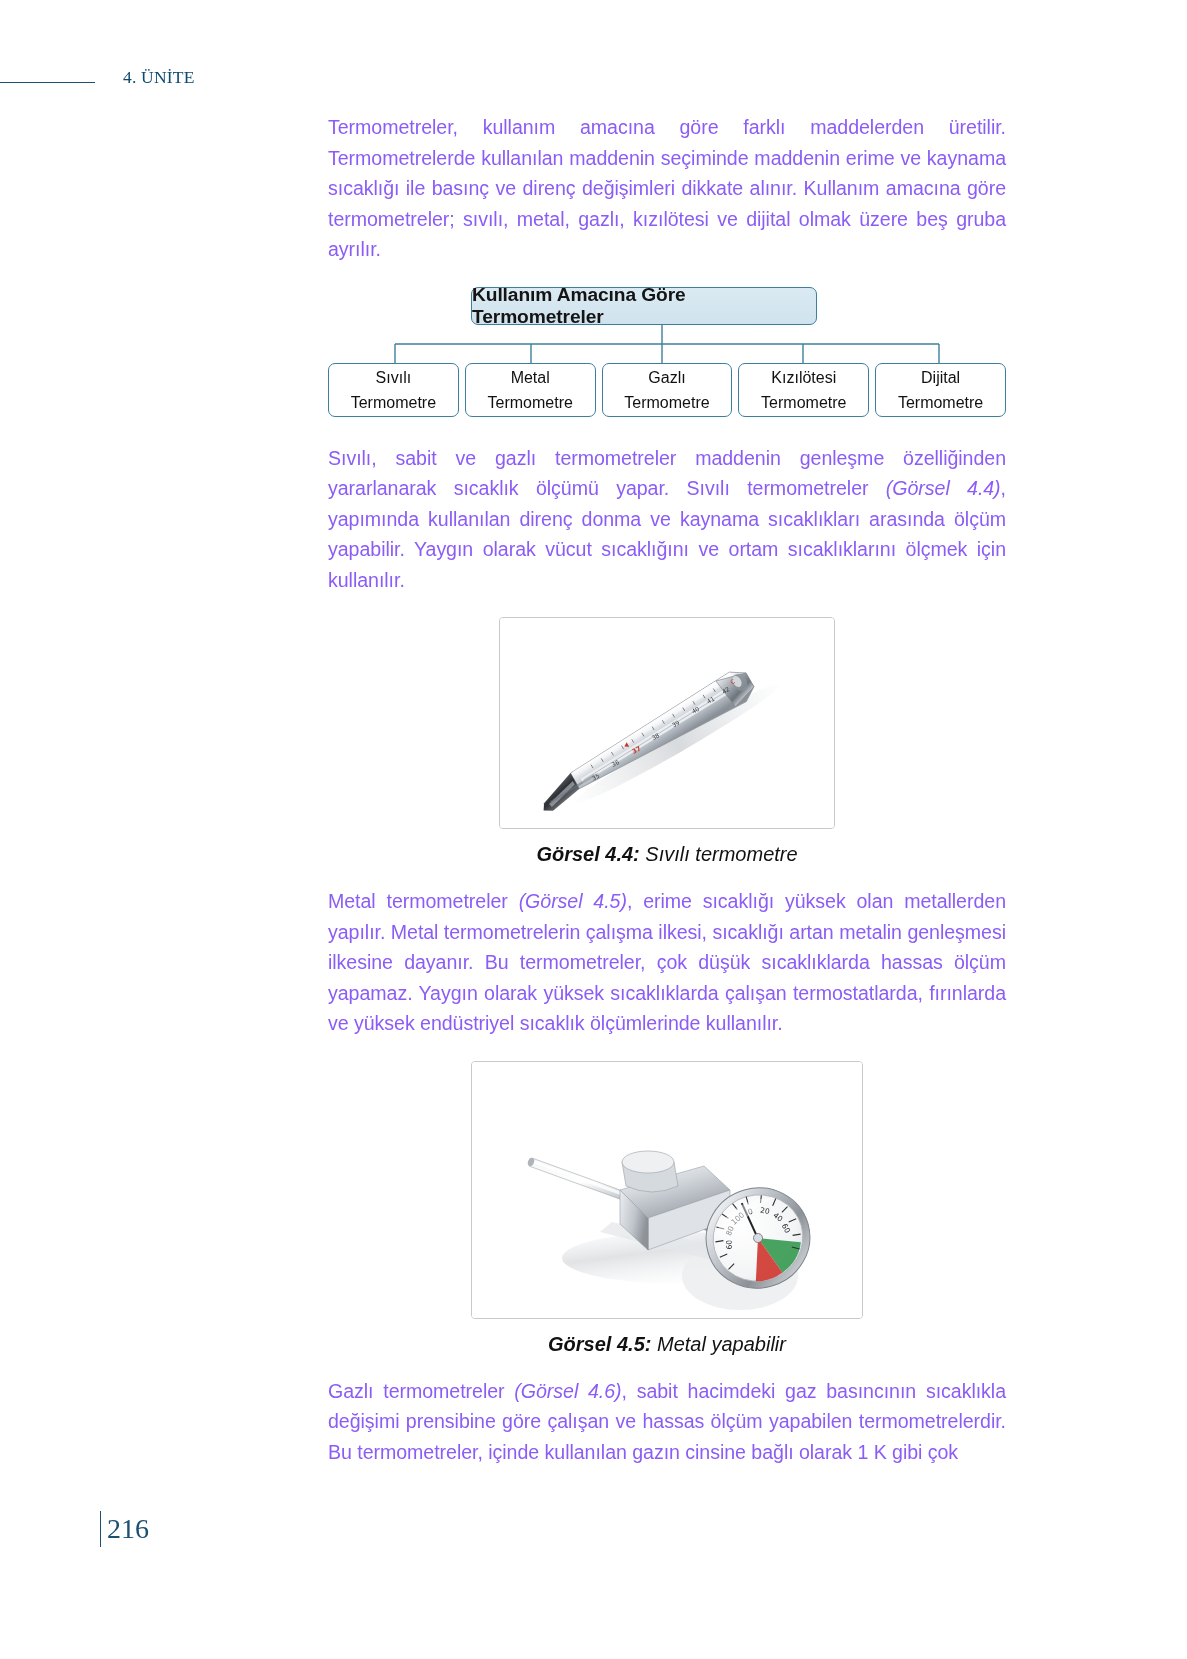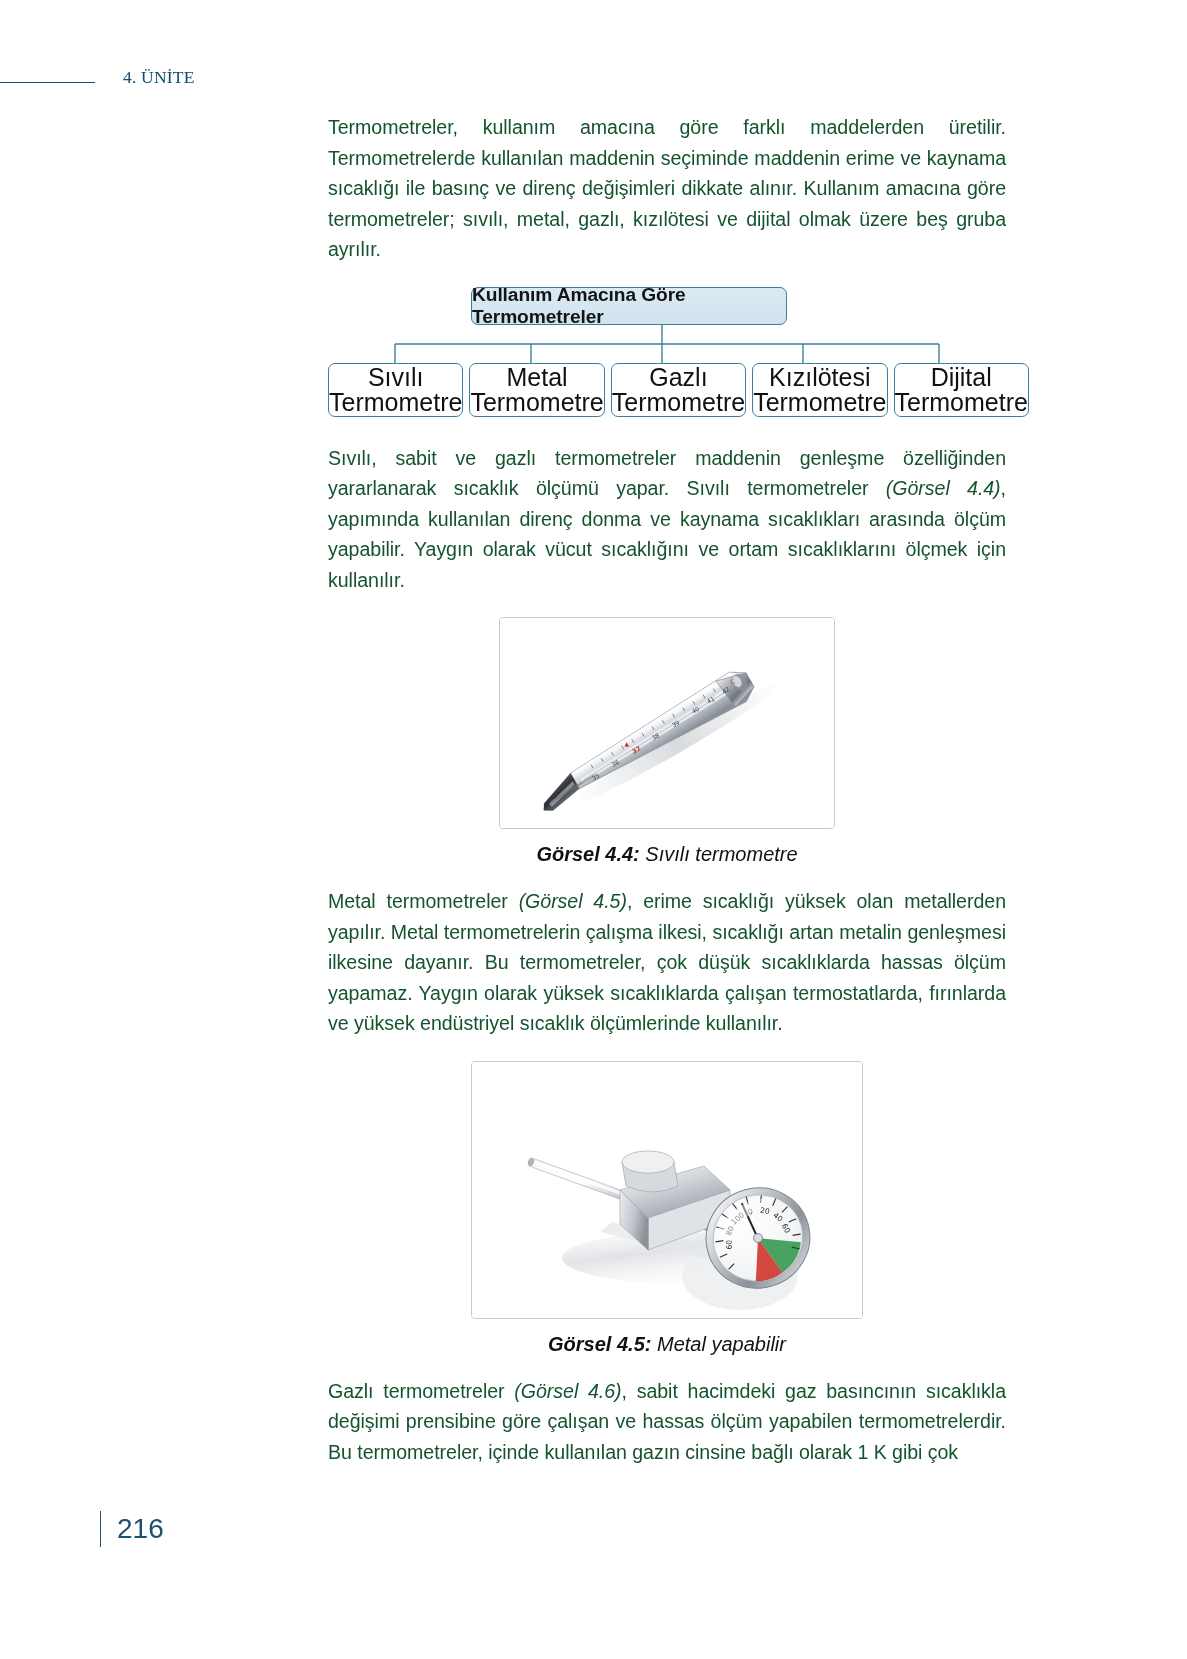--- a/index.html
+++ b/index.html
@@ -47,37 +47,37 @@
     left: 328px;
     top: 112px;
     width: 678px;
   }
   p.body {
     margin: 0 0 22px 0;
     font-size: 19.6px;
     line-height: 30.5px;
     text-align: justify;
     text-justify: inter-word;
-    color: #14532d;
+    color: #8b5cf6;
     letter-spacing: -0.05px;
   }
   p.body:last-child { margin-bottom: 0; }
   .it { font-style: italic; }
 
   
   .chart {
     position: relative;
     margin: 16px 0 26px 0;
     height: 130px;
   }
   .chart-root {
     position: absolute;
     left: 143px;
     top: 0px;
-    width: 316px;
+    width: 346px;
     height: 38px;
     box-sizing: border-box;
     border: 1.4px solid #3d7f9c;
     border-radius: 7px;
     background: linear-gradient(180deg,#dbeaf2 0%, #cfe3ee 100%);
     display: flex;
     align-items: center;
     justify-content: center;
     font-size: 19.2px;
     font-weight: bold;
@@ -101,21 +101,21 @@
     flex: 1 1 0;
     height: 54px;
     box-sizing: border-box;
     border: 1.4px solid #3d7f9c;
     border-radius: 7px;
     background: #ffffff;
     display: flex;
     flex-direction: column;
     align-items: center;
     justify-content: center;
-    font-size: 25px;
+    font-size: 16px;
     line-height: 25px;
     color: #111111;
   }
 
   
   .figure {
     margin: 4px 0 20px 0;
     display: flex;
     flex-direction: column;
     align-items: center;
@@ -145,24 +145,24 @@
     display: flex;
     align-items: center;
     height: 40px;
   }
   .pagenum-rule {
     width: 0;
     height: 36px;
     border-left: 1.6px solid #1d4f6e;
   }
   .pagenum-label {
-    font-family: Liberation Sans, sans-serif;
+    font-family: Liberation Serif, serif;
     font-size: 28px;
     color: #1c5070;
-    margin-left: 16px;
+    margin-left: 6px;
     line-height: 1;
   }
 </style>
 </head>
 <body>
 
 <div class="runhead">
   <div class="runhead-rule"></div>
   <div class="runhead-label">4. ÜNİTE</div>
 </div>

